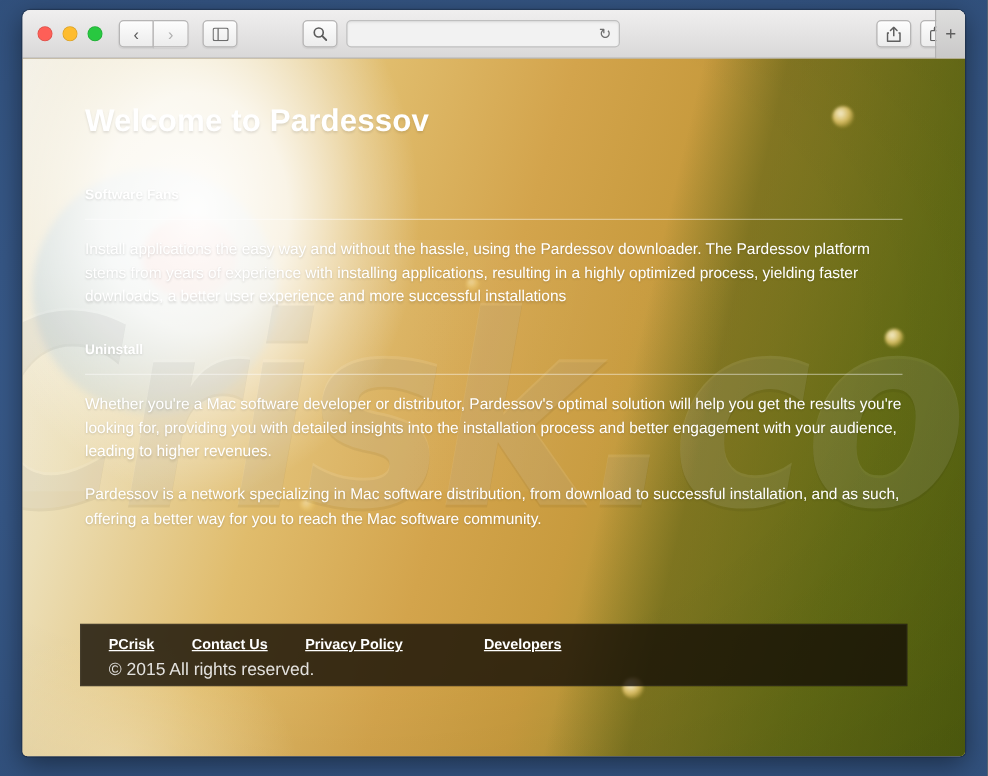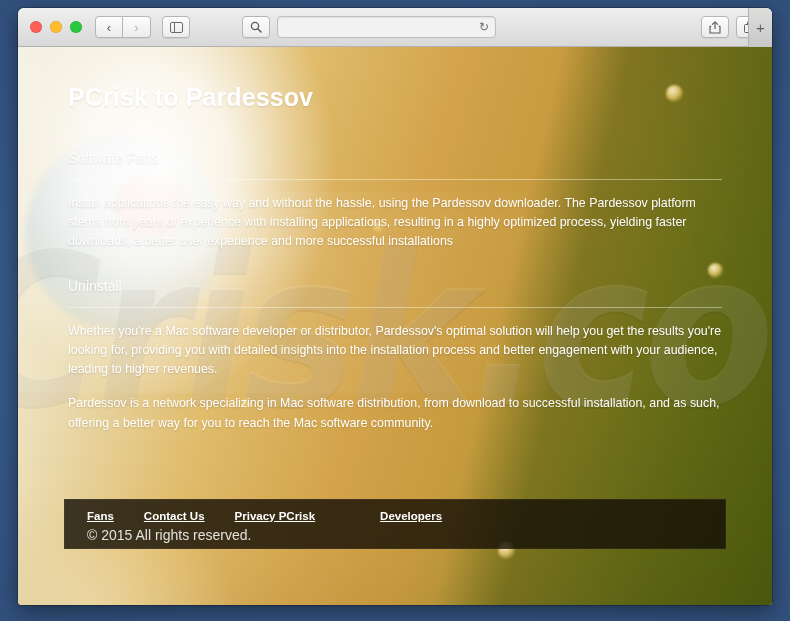--- a/index.html
+++ b/index.html
@@ -233,22 +233,22 @@
     margin: 0 0 12px 0;
     padding: 0;
     display: flex;
     gap: 26px;
     font-size: 14px;
     font-weight: bold;
   }
   #nav-menu li { text-shadow: 0 1px 2px rgba(0,0,0,0.10); }
 
   .section-heading {
-    font-size: 14px;
-    font-weight: normal;
+    font-size: 11px;
+    font-weight: bold;
     margin: 0 0 13px 0;
     text-shadow: 0 1px 2px rgba(0,0,0,0.12);
   }
   .hr {
     height: 1px;
     background: rgba(255,255,255,0.42);
     margin: 0 0 14px 0;
   }
   .para {
     font-size: 12.4px;
@@ -371,41 +371,41 @@
     <div class="bokeh" style="left:222px; top:352px; width:13px; height:10px; opacity:.5;"></div>
 
     <div id="watermark">
       <span>PCrisk.com</span>
     </div>
 
     <div class="bg-vignette"></div>
 
     <div id="site-content">
 
-      <h1 id="page-title">PCrisk to Pardessov</h1>
+      <h1 id="page-title">Welcome to Pardessov</h1>
 
 
       <div id="section-software-fans">
         <h2 class="section-heading">Software Fans</h2>
         <div class="hr"></div>
         <p class="para">Install applications the easy way and without the hassle, using the Pardessov downloader. The Pardessov platform stems from years of experience with installing applications, resulting in a highly optimized process, yielding faster downloads, a better user experience and more successful installations</p>
       </div>
 
       <div id="section-developers">
         <h2 class="section-heading">Uninstall</h2>
         <div class="hr"></div>
         <p class="para">Whether you're a Mac software developer or distributor, Pardessov's optimal solution will help you get the results you're looking for, providing you with detailed insights into the installation process and better engagement with your audience, leading to higher revenues.</p>
         <p class="para">Pardessov is a network specializing in Mac software distribution, from download to successful installation, and as such, offering a better way for you to reach the Mac software community.</p>
       </div>
     </div>
 
     <div id="site-footer">
       <ul id="footer-links">
-        <li><span>Fans</span></li>
+        <li><span>PCrisk</span></li>
         <li><span>Contact Us</span></li>
-        <li><span>Privacy PCrisk</span></li>
+        <li><span>Privacy Policy</span></li>
         <li><span>Developers</span></li>
       </ul>
       <div id="copyright">© 2015 All rights reserved.</div>
     </div>
 
   </div>
 </div>
 
 </body></html>

